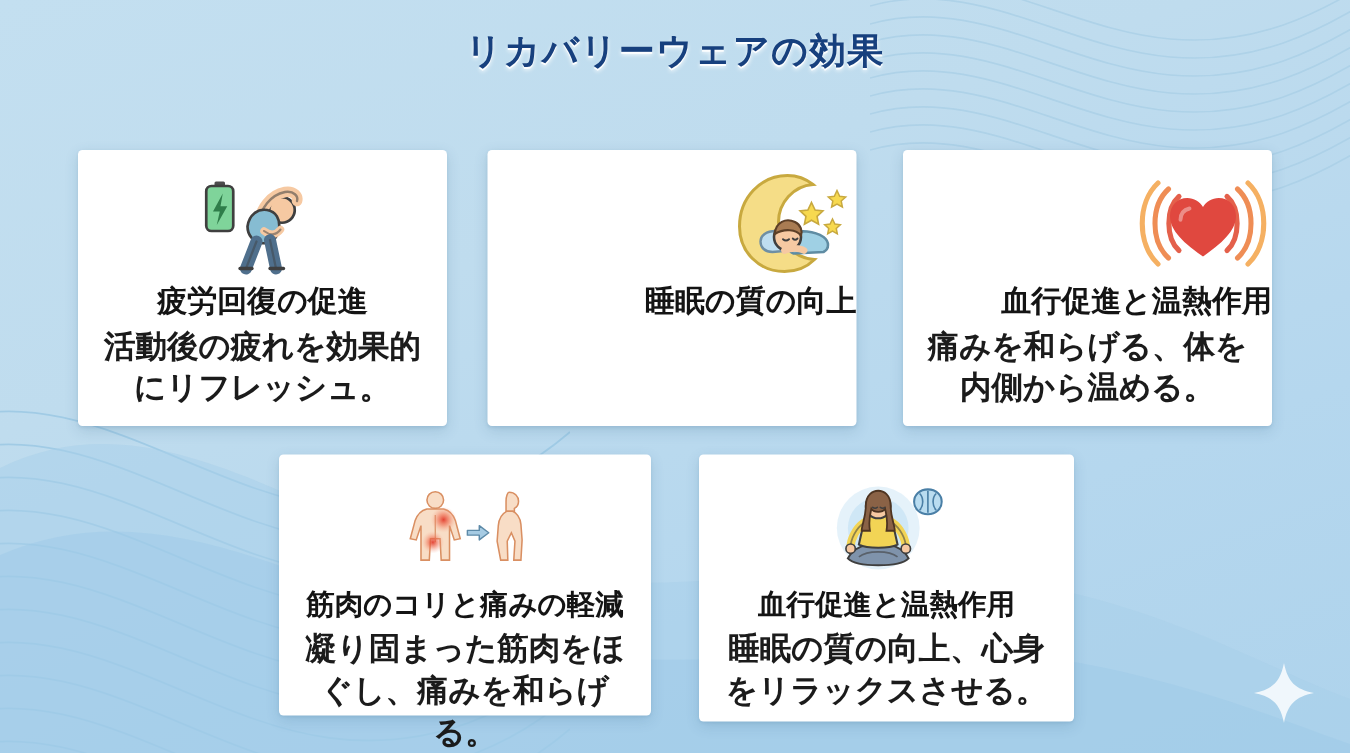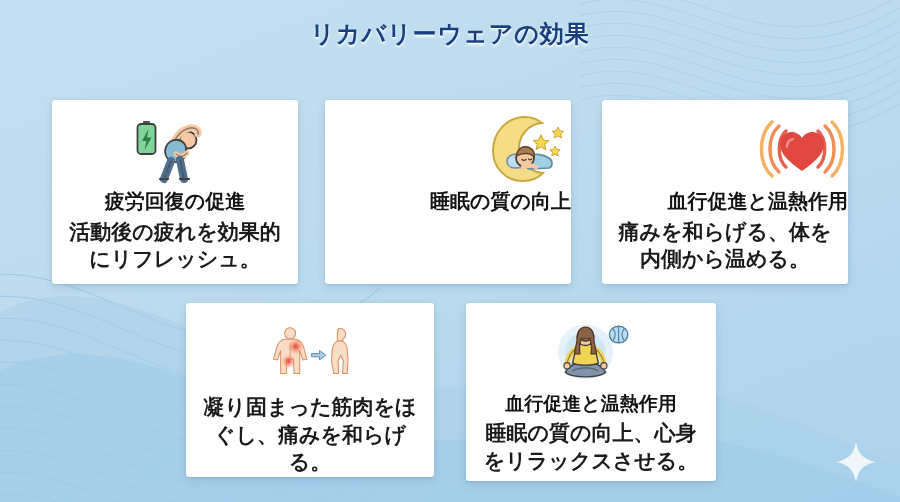--- a/index.html
+++ b/index.html
@@ -268,20 +268,21 @@
         <g>
           <path d="M60 35 L70 35 L70 31 L78 37 L70 43 L70 39 L60 39 Z" fill="#a6cbe3" stroke="#5d8aa8" stroke-width="1.2" stroke-linejoin="round"></path>
         </g>
 
         <g stroke="#d98f62" stroke-width="1.3" fill="#f8ddc6">
           <path d="M95 3 C100 3 103 6.5 103 10.5 C103 13.5 101.5 15.5 99.5 16.5 L99.5 19 L92.5 19 L92.5 10.5 C92.5 6 94 3 95 3 Z"></path>
           <path d="M93 19 C89 21 86.5 25 86 31 L85 44 L88 60 L94 60 L93.5 44 L97 37 L100 44 L99 60 L105 60 L106 43 L105 30 C104.5 24 101 20 98 19 Z"></path>
         </g>
       </svg>
     </div>
+    <div class="card-heading">筋肉のコリと痛みの軽減</div>
     <div class="card-body">凝り固まった筋肉をほぐし、痛みを和らげる。</div>
   </div>
 
   <div class="card" id="card-5">
     <div class="card-icon">
       <svg width="100" height="68" viewBox="0 0 100 68" aria-hidden="true">
 
         <circle cx="44" cy="34" r="30" fill="#cfe7f5" opacity="0.55"></circle>
         <circle cx="44" cy="34" r="22" fill="#bedff2" opacity="0.55"></circle>
 

